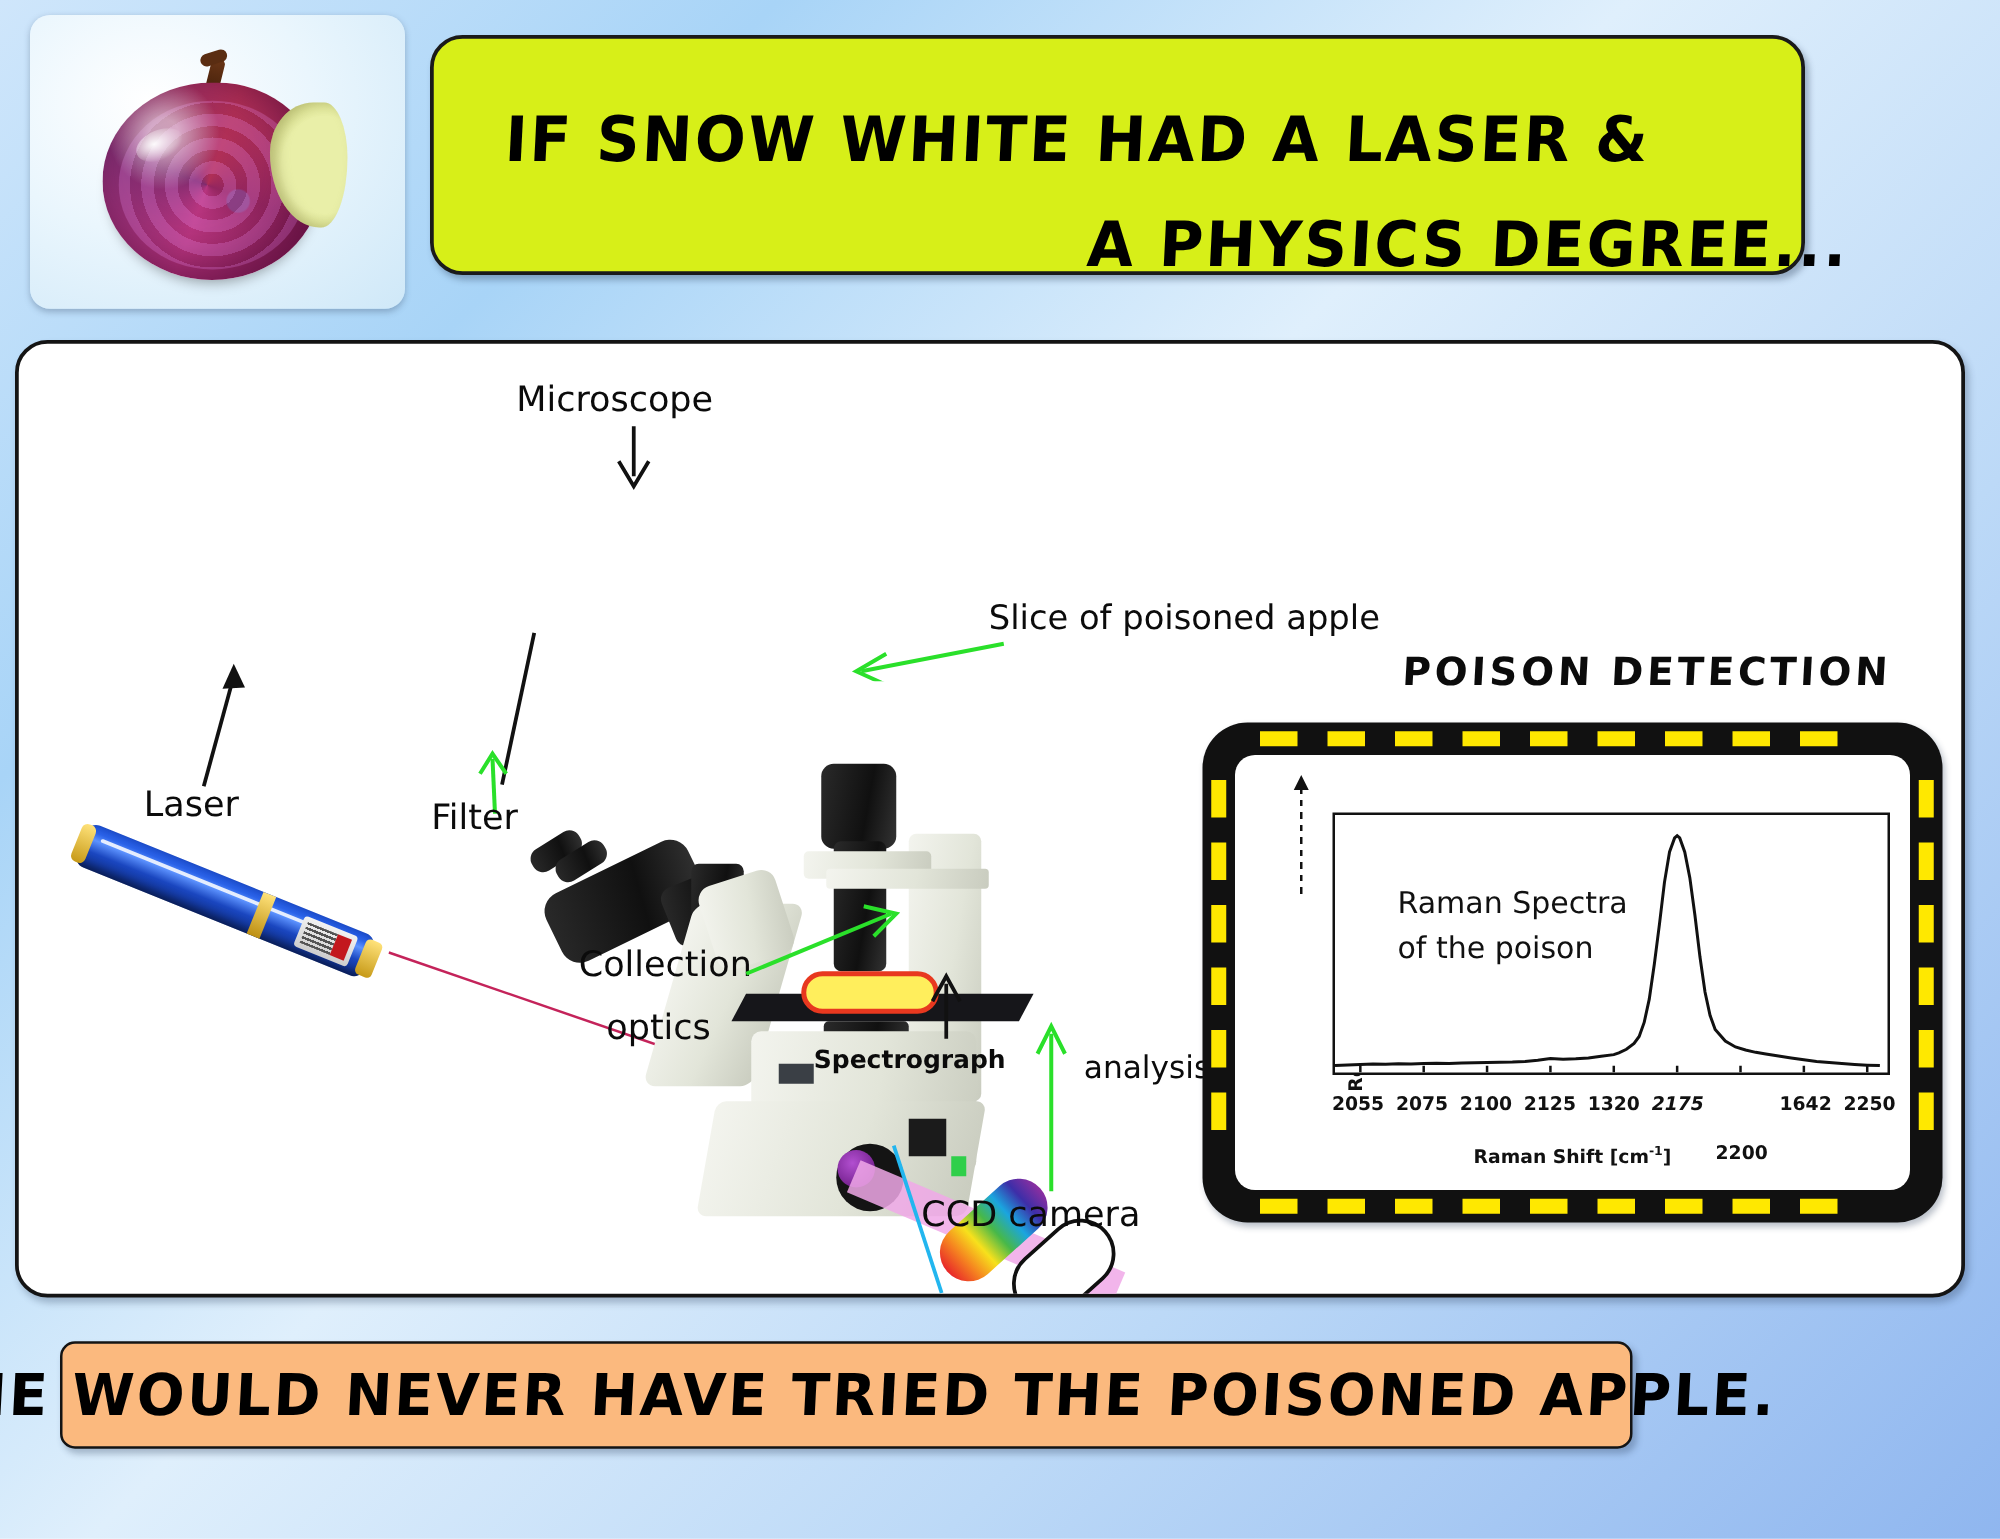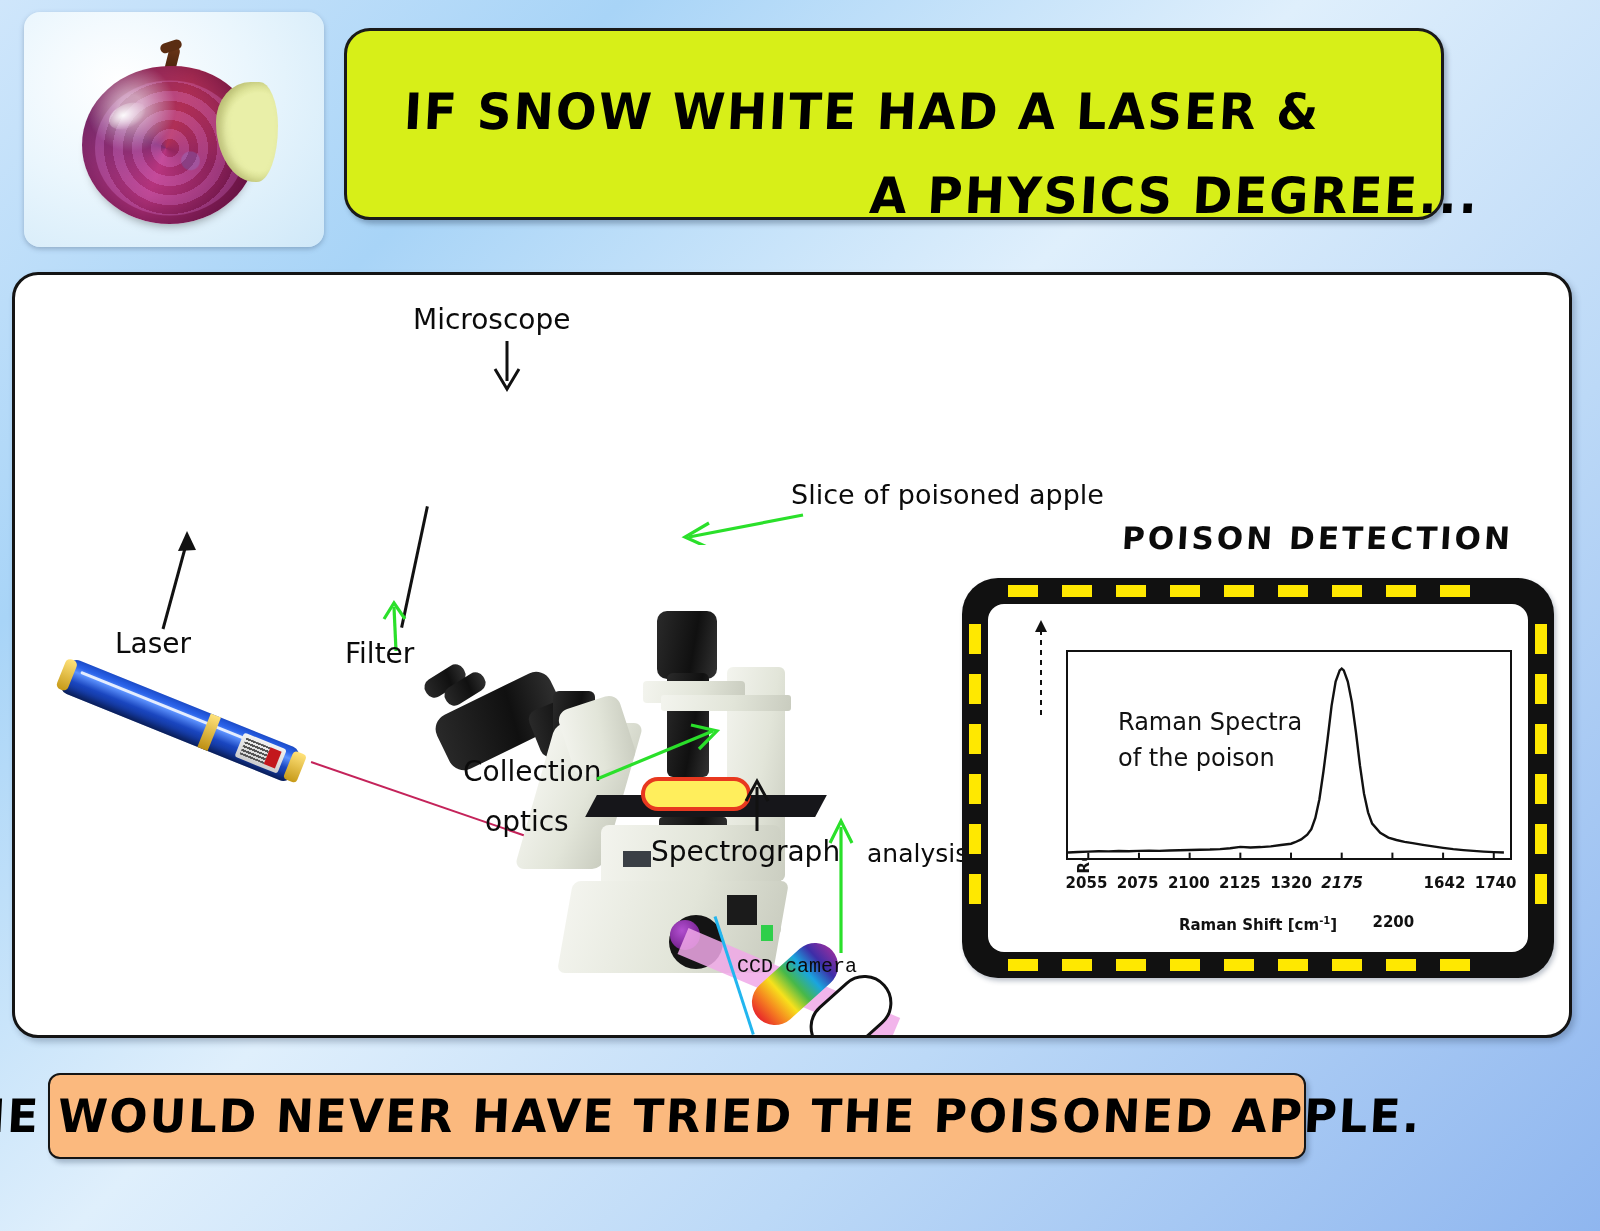--- a/index.html
+++ b/index.html
@@ -251,29 +251,29 @@
     <div class="hlabel" style="left:470px;top:530px;font-size:28px;">optics</div>
     <svg class="m" style="left:580px;top:448px;width:130px;height:60px">
       <line x1="2" y1="56" x2="118" y2="8" stroke="#2ae02a" stroke-width="3.2"></line>
       <polyline points="96,2 122,8 104,26" fill="none" stroke="#2ae02a" stroke-width="3.2"></polyline>
     </svg>
 
     <svg class="m" style="left:722px;top:500px;width:40px;height:60px">
       <line x1="20" y1="56" x2="20" y2="12" stroke="#111" stroke-width="3"></line>
       <polyline points="9,26 20,6 31,26" fill="none" stroke="#111" stroke-width="3"></polyline>
     </svg>
-    <div class="hlabel" style="left:636px;top:560px;font-size:28px;">Spectrograph</div>
+    <div class="hlabel" style="left:636px;top:560px;font-size:20px;font-weight:bold;">Spectrograph</div>
 
     <div class="hlabel" style="left:852px;top:564px;font-size:25px;">analysis</div>
 
     <svg class="m" style="left:808px;top:542px;width:36px;height:140px">
       <line x1="18" y1="136" x2="18" y2="10" stroke="#2ae02a" stroke-width="3.2"></line>
       <polyline points="7,26 18,4 29,26" fill="none" stroke="#2ae02a" stroke-width="3.2"></polyline>
     </svg>
-    <div class="hlabel" style="left:722px;top:680px;font-size:20px;font-family:Liberation Mono, monospace;">CCD camera</div>
+    <div class="hlabel" style="left:722px;top:680px;font-size:28px;">CCD camera</div>
 
   </div>
 
   <div class="poison-title">POISON DETECTION</div>
 
   <div class="hazard">
     <div class="hazard-dashes" id="hazard-dashes">
         <div class="hz" style="left: 46px; top: 7px; width: 30px; height: 12px; background: rgb(255, 232, 0);"></div>
         <div class="hz" style="left: 46px; top: 381px; width: 30px; height: 12px; background: rgb(255, 232, 0);"></div>
         <div class="hz" style="left: 100px; top: 7px; width: 30px; height: 12px; background: rgb(255, 232, 0);"></div>
@@ -332,21 +332,21 @@
 
       <div class="xticks" id="xticks">
           <span class="xt" style="left: 4.58716%;">2055</span>
           <span class="xt" style="left: 16.055%;">2075</span>
           <span class="xt" style="left: 27.5229%;">2100</span>
           <span class="xt" style="left: 38.9908%; text-align: center;">2125</span>
           <span class="xt" style="left: 50.4587%;">1320</span>
           <span class="xt" style="left: 61.9266%; font-style: italic;">2175</span>
           <span class="xt" style="left: 73.3945%; margin-top: 39px;">2200</span>
           <span class="xt" style="left: 84.8624%;">1642</span>
-          <span class="xt" style="left: 96.3303%;">1740</span>
+          <span class="xt" style="left: 96.3303%;">2250</span>
         </div>
 
       <div class="xlab"><span>Raman Shift [cm</span><sup>-1</sup><span>]</span></div>
     </div>
   </div>
 
   <div class="bottom-banner">
     <span>SHE WOULD  NEVER HAVE TRIED THE POISONED APPLE.</span>
   </div>
 

